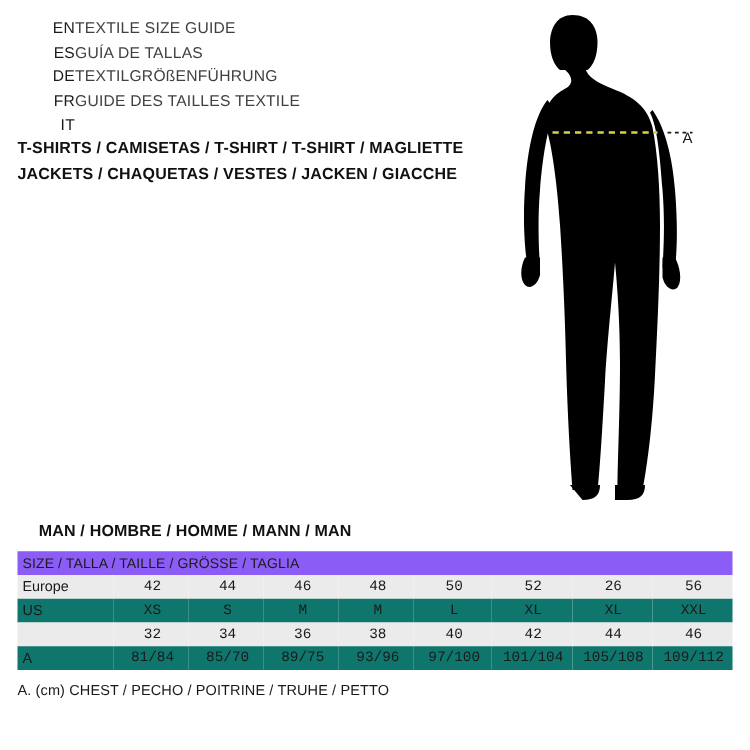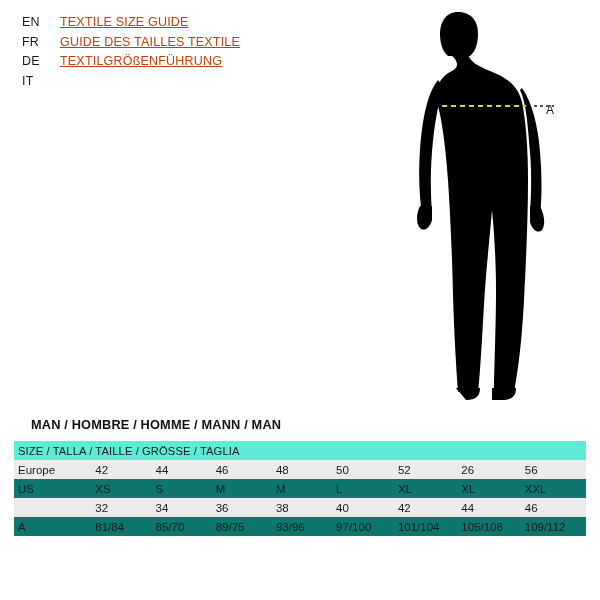--- a/index.html
+++ b/index.html
@@ -20,37 +20,37 @@
     width: 600px;
     height: 600px;
   }
 
   
   .lang-block {
     position: absolute;
     left: 22px;
     top: 15px;
     width: 360px;
+    text-align: right;
   }
   .lang-row {
     display: flex;
     align-items: baseline;
     height: 19.5px;
     font-size: 12.5px;
     letter-spacing: 0.2px;
   }
   .lang-code {
     width: 38px;
     flex: 0 0 38px;
     color: #1a1a1a;
   }
   .lang-title {
-    color: #c2410c;
+    color: #404040;
     white-space: nowrap;
-    text-decoration: underline;
   }
 
   
   .cat-block {
     position: absolute;
     left: 14px;
     top: 110px;
     width: 420px;
   }
   .cat-line {
@@ -102,35 +102,36 @@
     border-collapse: collapse;
     font-size: 11.5px;
   }
   .size-table td {
     padding: 0;
     height: 19px;
     vertical-align: middle;
     white-space: nowrap;
   }
   .row-header td {
-    background: #5eead4;
+    background: #8b5cf6;
     color: #1a1a1a;
     font-size: 11.2px;
     letter-spacing: 0.1px;
   }
   .row-light td { background: #ebebeb; margin-left: 36px; }
   .row-dark td  { background: #0f766e; }
   .col-label {
     width: 88px;
     padding-left: 4px !important;
   }
   .cell {
     width: 68px;
-    text-align: left;
+    text-align: center;
     padding-left: 2px !important;
+    font-family: Liberation Mono, monospace;
   }
 
   
   .footnote {
     position: absolute;
     left: 14px;
     top: 546px;
     font-size: 11.6px;
     letter-spacing: 0.1px;
     color: #1a1a1a;
@@ -140,32 +141,40 @@
 <body>
 
 <div class="page">
 
   <div class="lang-block">
     <div class="lang-row">
       <span class="lang-code">EN</span>
       <span class="lang-title">TEXTILE SIZE GUIDE</span>
     </div>
     <div class="lang-row">
+      <span class="lang-code">ES</span>
+      <span class="lang-title">GUÍA DE TALLAS</span>
+    </div>
+    <div class="lang-row">
+      <span class="lang-code">DE</span>
+      <span class="lang-title">TEXTILGRÖßENFÜHRUNG</span>
+    </div>
+    <div class="lang-row">
       <span class="lang-code">FR</span>
       <span class="lang-title">GUIDE DES TAILLES TEXTILE</span>
     </div>
     <div class="lang-row">
-      <span class="lang-code">DE</span>
-      <span class="lang-title">TEXTILGRÖßENFÜHRUNG</span>
-    </div>
-    <div class="lang-row">
       <span class="lang-code">IT</span>
     </div>
   </div>
 
+  <div class="cat-block">
+    <div class="cat-line">T-SHIRTS / CAMISETAS / T-SHIRT / T-SHIRT / MAGLIETTE</div>
+    <div class="cat-line">JACKETS / CHAQUETAS / VESTES / JACKEN / GIACCHE</div>
+  </div>
 
   <div class="figure">
     <svg width="190" height="390" viewBox="0 0 190 390" xmlns="http://www.w3.org/2000/svg">
 
       <path d="M60 2 C48 2 42 12 42 24 C42 34 45 42 50 46 L72 46 C77 42 80 34 80 24 C80 12 74 2 60 2 Z" fill="#000000"></path>
 
       <path d="M52 44 L70 44 C72 52 80 56 92 61 C110 68 120 76 124 92
                C128 112 130 140 130 170
                C130 210 128 250 126 290
                C124 330 120 362 116 382
@@ -245,14 +254,15 @@
         <td class="cell">89/75</td>
         <td class="cell">93/96</td>
         <td class="cell">97/100</td>
         <td class="cell">101/104</td>
         <td class="cell">105/108</td>
         <td class="cell">109/112</td>
       </tr>
     </tbody>
   </table>
 
+  <div class="footnote">A. (cm) CHEST / PECHO / POITRINE / TRUHE / PETTO</div>
 
 </div>
 
 </body></html>

